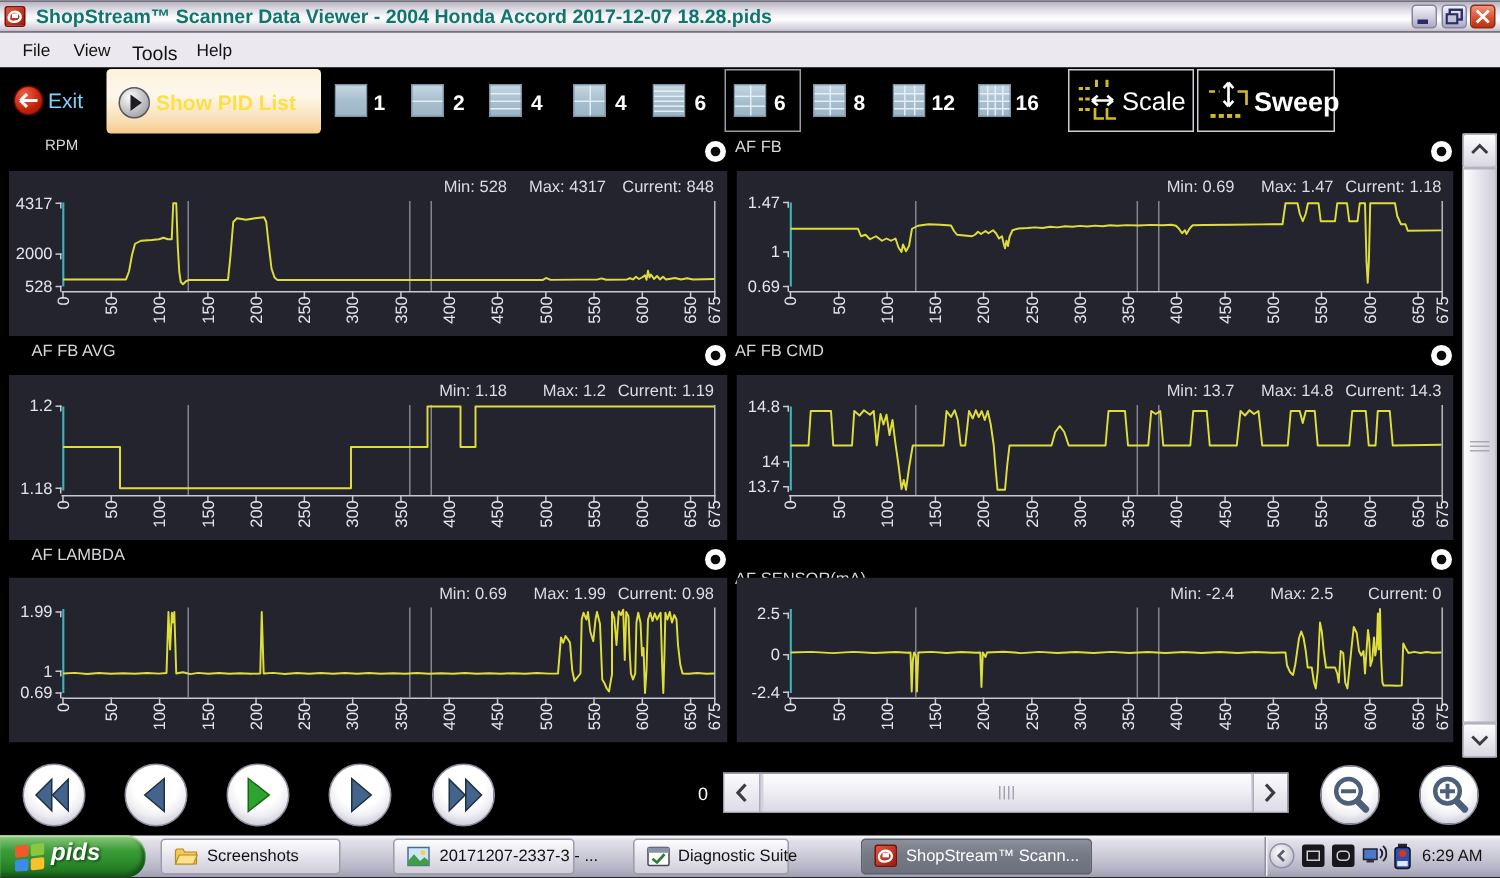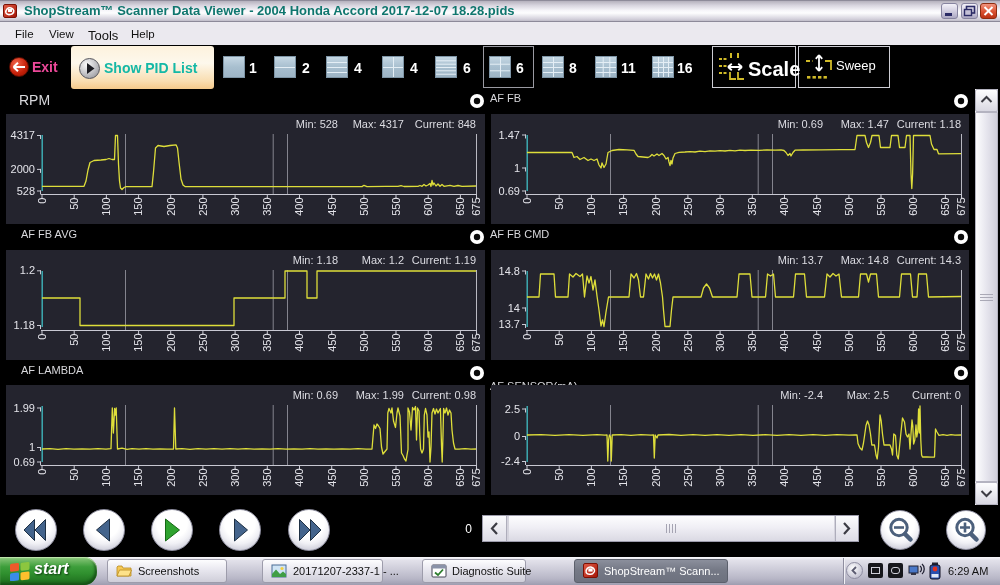--- a/index.html
+++ b/index.html
@@ -25,27 +25,27 @@
 <div class="abs" style="left:0;top:22px;width:1000px;height:23px;background:#ebe9ef"></div>
 <div class="abs" style="left:15px;top:28px;font-size:11.5px;color:#111">File</div>
 <div class="abs" style="left:49px;top:28px;font-size:11.5px;color:#111">View</div>
 <div class="abs" style="left:88px;top:28px;font-size:13px;color:#111">Tools</div>
 <div class="abs" style="left:131px;top:28px;font-size:11.5px;color:#111">Help</div>
 <div class="abs" style="left:0;top:45px;width:1000px;height:44px;background:#000"></div>
 <div class="abs" style="left:9px;top:57px;width:20px;height:20px;border-radius:50%;background:radial-gradient(circle at 35% 30%,#f1644a,#c41f08 60%,#8f1402);border:1px solid #5e0d00"></div>
 <svg class="abs" style="left:9px;top:57px" width="20" height="20" viewBox="0 0 20 20">
     <path d="M4.5 10 L16 10 M4.5 10 L9 5.8 M4.5 10 L9 14.2" stroke="#fff" stroke-width="2" fill="none"></path>
   </svg>
-<div class="abs" style="left:32px;top:59px;font-size:14px;font-weight:bold;color:#ec4899">Exit</div>
+<div class="abs" style="left:32px;top:59px;font-size:14px;font-weight:normal;color:#7dd3fc">Exit</div>
 <div class="abs" style="left:71px;top:46px;width:143px;height:43px;border-radius:3px;background:linear-gradient(#fdf2dd,#fdf8ec 40%,#f9ddb0 82%,#f5c98a)"></div>
 <div class="abs" style="left:79px;top:58px;width:21px;height:21px;border-radius:50%;background:radial-gradient(circle at 35% 30%,#fcfcfc,#b9b9bd 60%,#89898f);border:1px solid #55555c"></div>
 <svg class="abs" style="left:79px;top:58px" width="21" height="21" viewBox="0 0 21 21">
     <path d="M8 5 L15.5 10.5 L8 16 Z" fill="#1c1c22"></path>
   </svg>
-<div class="abs" style="left:104px;top:60px;font-size:14px;font-weight:bold;color:#14b8a6">Show PID List</div>
+<div class="abs" style="left:104px;top:60px;font-size:14px;font-weight:bold;color:#fde047">Show PID List</div>
 <div class="abs" style="left:483px;top:46px;width:51px;height:42px;border:1px solid #9a9aa2"></div>
 <svg style="position:absolute;left:223px;top:56px" width="22" height="22" viewBox="0 0 22 22">
     <defs>
       <linearGradient id="g223" x1="0" y1="0" x2="0" y2="1">
         <stop offset="0" stop-color="#c6d8e4"></stop>
         <stop offset="0.5" stop-color="#a8bfcf"></stop>
         <stop offset="1" stop-color="#9db4c5"></stop>
       </linearGradient>
     </defs>
     <rect x="0.5" y="0.5" width="21" height="21" fill="url(#g223)" stroke="#7e95a6"></rect>
@@ -143,21 +143,21 @@
         <stop offset="1" stop-color="#9db4c5"></stop>
       </linearGradient>
     </defs>
     <rect x="0.5" y="0.5" width="21" height="21" fill="url(#g595)" stroke="#7e95a6"></rect>
     <rect x="1" y="6.0" width="20" height="1" fill="#e4eef5"></rect>
     <rect x="1" y="11.0" width="20" height="1" fill="#e4eef5"></rect>
     <rect x="1" y="16.0" width="20" height="1" fill="#e4eef5"></rect>
     <rect x="7.7" y="1" width="1" height="20" fill="#e4eef5"></rect>
     <rect x="14.3" y="1" width="1" height="20" fill="#e4eef5"></rect>
   </svg>
-<div class="abs" style="left:621px;top:60px;font-size:14px;font-weight:bold;color:#fff">11</div>
+<div class="abs" style="left:621px;top:60px;font-size:14px;font-weight:bold;color:#fff">12</div>
 <svg style="position:absolute;left:652px;top:56px" width="22" height="22" viewBox="0 0 22 22">
     <defs>
       <linearGradient id="g652" x1="0" y1="0" x2="0" y2="1">
         <stop offset="0" stop-color="#c6d8e4"></stop>
         <stop offset="0.5" stop-color="#a8bfcf"></stop>
         <stop offset="1" stop-color="#9db4c5"></stop>
       </linearGradient>
     </defs>
     <rect x="0.5" y="0.5" width="21" height="21" fill="url(#g652)" stroke="#7e95a6"></rect>
     <rect x="1" y="6.0" width="20" height="1" fill="#e4eef5"></rect>
@@ -177,34 +177,34 @@
       <rect x="0" y="12" width="3" height="2"></rect>
       <rect x="4.5" y="12" width="3" height="2"></rect>
       <rect x="0" y="19" width="3" height="2"></rect>
       <rect x="4.5" y="19" width="3" height="2"></rect>
       <rect x="11" y="0" width="2" height="5"></rect>
       <rect x="18" y="0" width="2" height="5"></rect>
     </g>
     <path d="M11 19 L11 26 L17 26 M19 19 L19 26 L25 26" stroke="#d0ba28" stroke-width="1.8" fill="none"></path>
     <path d="M9 14 L23 14 M9 14 L12.8 10.8 M9 14 L12.8 17.2 M23 14 L19.2 10.8 M23 14 L19.2 17.2" stroke="#fff" stroke-width="1.8" fill="none"></path>
   </svg>
-<div class="abs" style="left:748px;top:58px;font-size:20px;font-weight:bold;color:#fff">Scale</div>
+<div class="abs" style="left:748px;top:58px;font-size:17px;font-weight:normal;color:#fff">Scale</div>
 <svg class="abs" style="left:806px;top:53px" width="26" height="28" viewBox="0 0 26 28">
     <path d="M0 8 L7 8" stroke="#d0ba28" stroke-width="1.8" stroke-dasharray="4 2.5" fill="none"></path>
     <path d="M19 8 L25 8 L25 17" stroke="#d0ba28" stroke-width="1.8" fill="none"></path>
     <g fill="#d0ba28">
       <rect x="1" y="23" width="3.4" height="2.6"></rect>
       <rect x="6.5" y="23" width="3.4" height="2.6"></rect>
       <rect x="12" y="23" width="3.4" height="2.6"></rect>
       <rect x="17.5" y="23" width="3.4" height="2.6"></rect>
     </g>
     <path d="M13 2 L13 18 M13 2 L9.8 5.8 M13 2 L16.2 5.8 M13 18 L9.8 14.2 M13 18 L16.2 14.2" stroke="#fff" stroke-width="1.8" fill="none"></path>
   </svg>
-<div class="abs" style="left:836px;top:58px;font-size:13px;font-weight:normal;color:#fff">Sweep</div>
-<div class="abs" style="left:19px;top:92px;font-size:14px;color:#d8d8dc">RPM</div>
+<div class="abs" style="left:836px;top:58px;font-size:18px;font-weight:bold;color:#fff">Sweep</div>
+<div class="abs" style="left:30px;top:92px;font-size:10px;color:#d8d8dc">RPM</div>
 <div class="abs" style="left:490px;top:92px;font-size:11px;color:#d8d8dc">AF FB</div>
 <div class="abs" style="left:21px;top:228px;font-size:11px;color:#d8d8dc">AF FB AVG</div>
 <div class="abs" style="left:490px;top:228px;font-size:11px;color:#d8d8dc">AF FB CMD</div>
 <div class="abs" style="left:21px;top:364px;font-size:11px;color:#d8d8dc">AF LAMBDA</div>
 <div class="abs" style="left:490px;top:380px;font-size:11px;color:#d8d8dc">AF SENSOR(mA)</div>
 <svg class="abs" style="left:468.5px;top:93px" width="16" height="16" viewBox="0 0 16 16">
     <circle cx="8" cy="8" r="7" fill="#fff"></circle>
     <circle cx="8" cy="8" r="3.2" fill="#0a0a0a"></circle>
   </svg>
 <svg class="abs" style="left:953px;top:93px" width="16" height="16" viewBox="0 0 16 16">
@@ -600,36 +600,36 @@
 <div class="abs" style="left:0;top:557px;width:1000px;height:28px;background:linear-gradient(#f8f8fb,#e2e1ea 12%,#c6c5d3 55%,#b7b6c6 78%,#9e9db0)"></div>
 <div class="abs" style="left:0;top:557px;width:97px;height:28px;background:linear-gradient(#8ec97e,#3d9e3b 35%,#2f8f2e 60%,#1c691c);border-radius:0 13px 13px 0;box-shadow:inset 0 1px 1px #c2e8b0,inset -2px -2px 3px #155015"></div>
 <svg class="abs" style="left:9px;top:561px" width="22" height="20" viewBox="0 0 22 20">
     <g transform="skewY(-6)">
       <rect x="1" y="3" width="9" height="8" rx="1.5" fill="#ee5a2b"></rect>
       <rect x="11.5" y="3" width="9" height="8" rx="1.5" fill="#8cc63f"></rect>
       <rect x="1" y="12.5" width="9" height="8" rx="1.5" fill="#3a8ce8"></rect>
       <rect x="11.5" y="12.5" width="9" height="8" rx="1.5" fill="#fbc02d"></rect>
     </g>
   </svg>
-<div class="abs" style="left:34px;top:560px;font-size:16px;font-weight:bold;font-style:italic;color:#fff;text-shadow:1px 1px 2px #0a3a0a">start</div>
+<div class="abs" style="left:34px;top:560px;font-size:16px;font-weight:bold;font-style:italic;color:#fff;text-shadow:1px 1px 2px #0a3a0a">pids</div>
 <div class="abs" style="left:107px;top:559px;width:120px;height:24px;border-radius:3px;background:linear-gradient(#fdfdfe,#e8e7ef 45%,#cfced9);border:1px solid #9d9cab"></div>
 <div class="abs" style="left:262px;top:559px;width:121px;height:24px;border-radius:3px;background:linear-gradient(#fdfdfe,#e8e7ef 45%,#cfced9);border:1px solid #9d9cab"></div>
 <div class="abs" style="left:422px;top:559px;width:104px;height:24px;border-radius:3px;background:linear-gradient(#fdfdfe,#e8e7ef 45%,#cfced9);border:1px solid #9d9cab"></div>
 <div class="abs" style="left:574px;top:559px;width:154px;height:24px;border-radius:3px;background:linear-gradient(#8b8f9c,#757986 45%,#6d717e);border:1px solid #5c606c"></div>
 <svg class="abs" style="left:116px;top:563px" width="16" height="16" viewBox="0 0 16 16">
     <path d="M1 4 L1 13 L15 13 L15 5 L7 5 L6 3 L2 3 Z" fill="#f6c957" stroke="#b78a1e" stroke-width="0.8"></path>
     <path d="M1 13 L3.5 7 L15.5 7 L13 13 Z" fill="#fde28a" stroke="#b78a1e" stroke-width="0.8"></path>
   </svg>
 <div class="abs" style="left:138px;top:565px;font-size:11px;color:#111">Screenshots</div>
 <svg class="abs" style="left:271px;top:563px" width="16" height="16" viewBox="0 0 16 16">
     <rect x="1" y="2" width="14" height="12" fill="#cfe4f5" stroke="#4a6d96"></rect>
     <circle cx="11" cy="5.5" r="1.6" fill="#f4d03f"></circle>
     <path d="M1 11 L5 6.5 L9 11 L12 8.5 L15 11 L15 14 L1 14 Z" fill="#3f9e46"></path>
   </svg>
-<div class="abs" style="left:293px;top:565px;font-size:11px;color:#111">20171207-2337-1 - ...</div>
+<div class="abs" style="left:293px;top:565px;font-size:11px;color:#111">20171207-2337-3 - ...</div>
 <svg class="abs" style="left:431px;top:563px" width="16" height="16" viewBox="0 0 16 16">
     <rect x="1" y="2" width="14" height="12" rx="1" fill="#fff" stroke="#445"></rect>
     <rect x="1" y="2" width="14" height="3.5" fill="#8a92a8"></rect>
     <path d="M4 9.5 L7 12 L12 6.5" stroke="#2d7d2d" stroke-width="1.8" fill="none"></path>
   </svg>
 <div class="abs" style="left:452px;top:565px;font-size:11px;color:#111">Diagnostic Suite</div>
 <div class="abs" style="left:583px;top:563px;width:15px;height:15px;background:linear-gradient(135deg,#e05a45,#a51608);border:1px solid #7c1004;border-radius:2px"></div>
 <svg class="abs" style="left:583px;top:563px" width="15" height="15" viewBox="0 0 14 14">
     <path d="M3 9 C2 6 5 3 8 4 C11 5 12 8 9 10 C6 11 4 11 3 9 Z" fill="none" stroke="#fff" stroke-width="1.4"></path>
     <rect x="5" y="5" width="4" height="3" fill="#fff"></rect>

